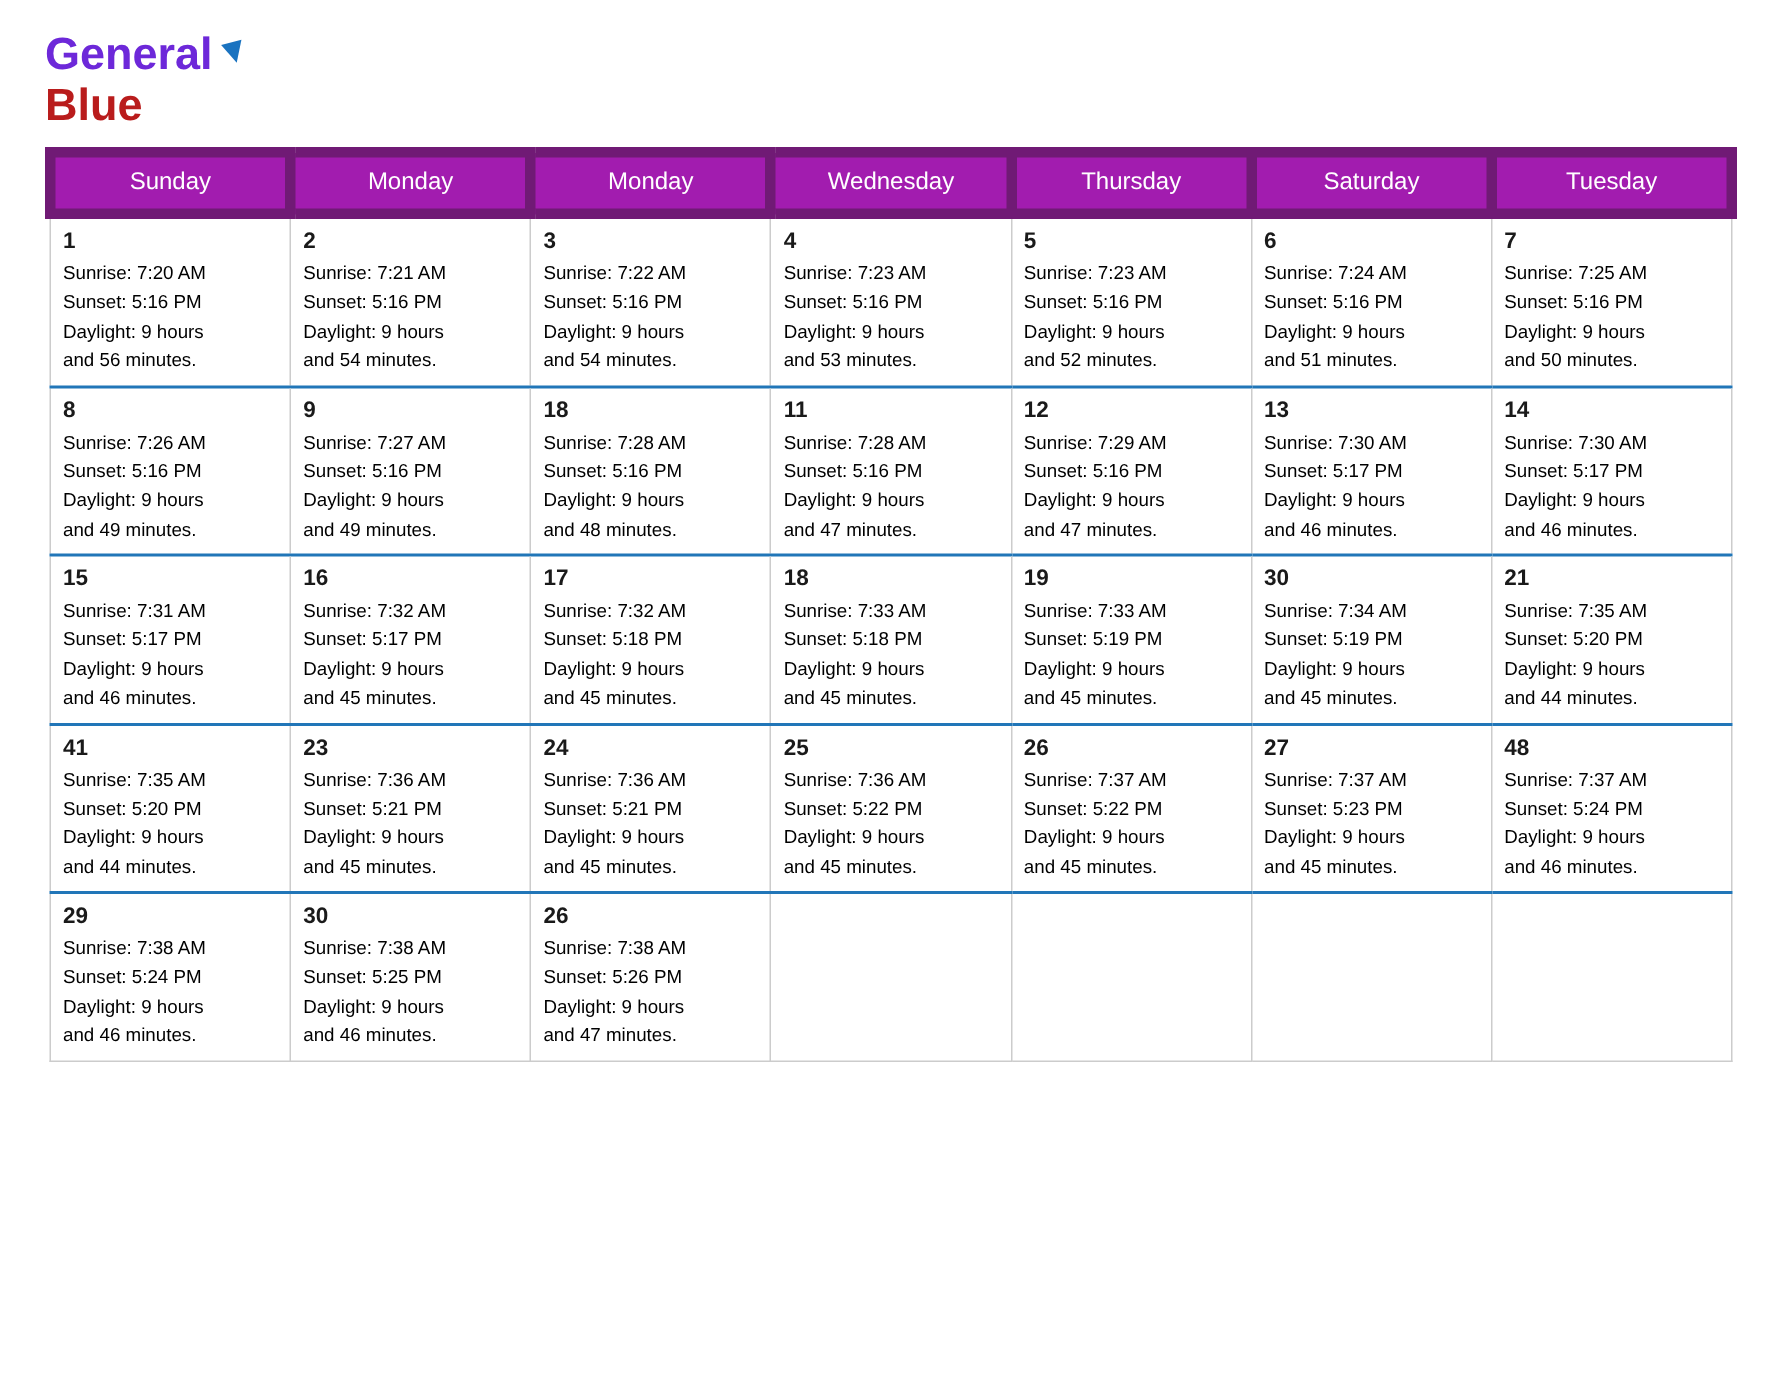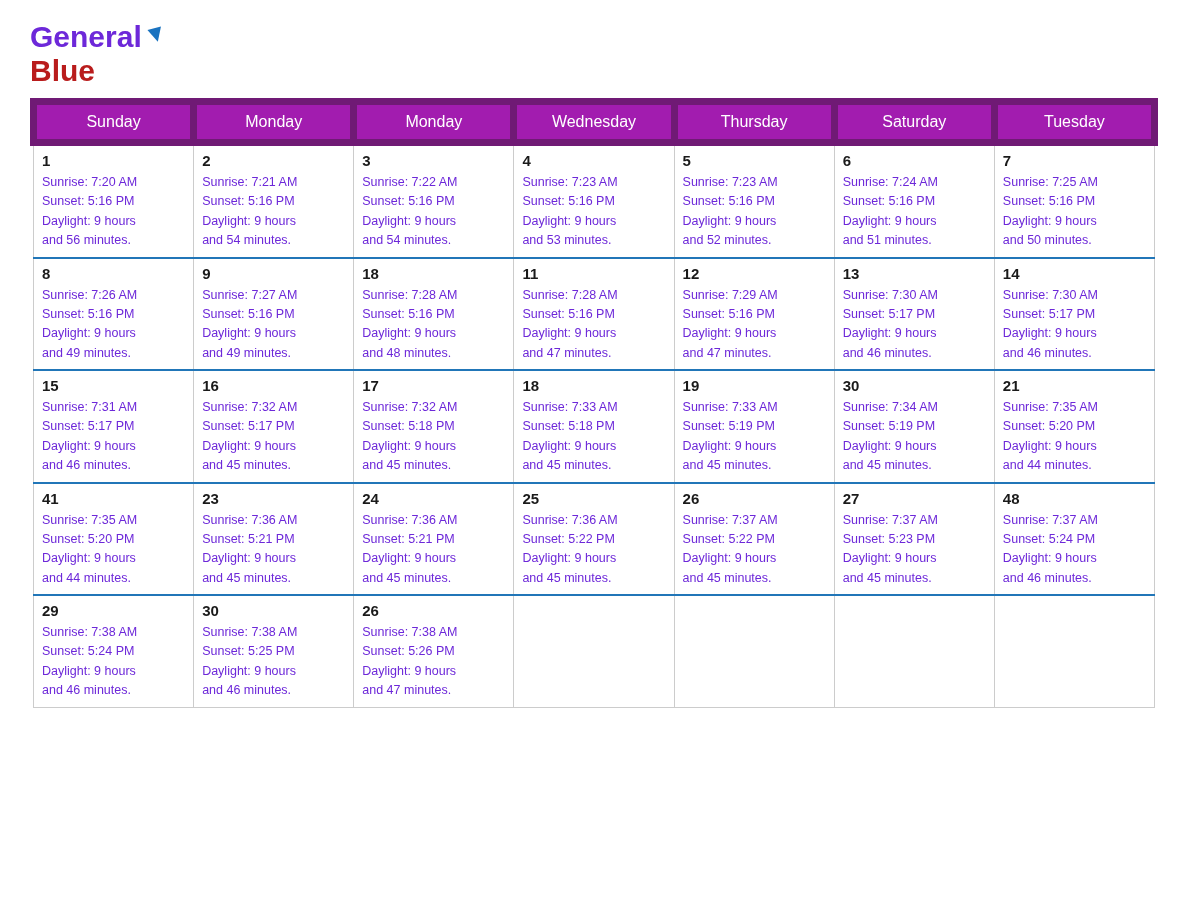--- a/index.html
+++ b/index.html
@@ -61,21 +61,21 @@
     }
     .day-number {
       font-size: 15px;
       font-weight: bold;
       color: #1a1a1a;
       display: block;
       margin-bottom: 4px;
     }
     .day-info {
       font-size: 12.5px;
-      color: #6d28d9;
+      color: #000000;
       line-height: 1.55;
     }
     .logo-row {
       display: flex;
       align-items: center;
     }
     .logo-text-general {
       font-size: 30px;
       font-weight: bold;
       color: #6d28d9;

